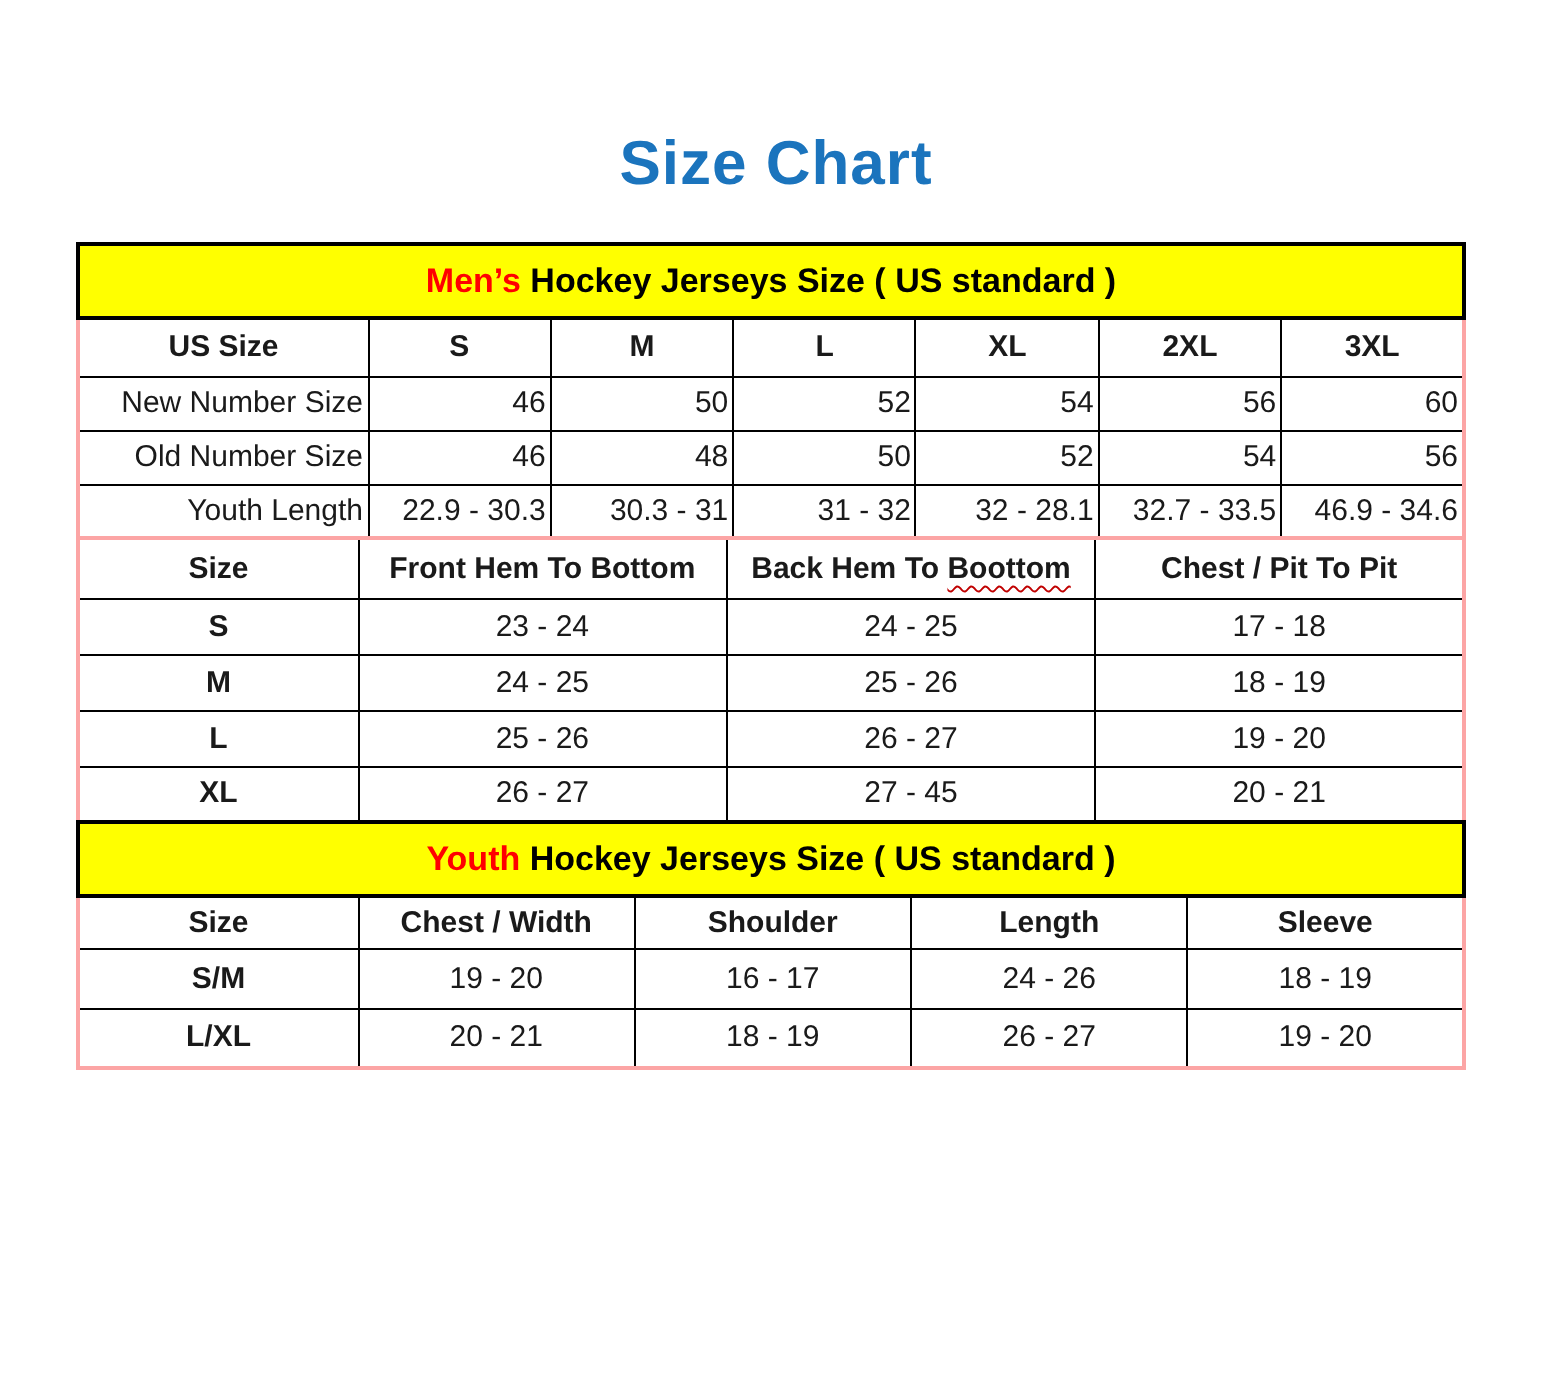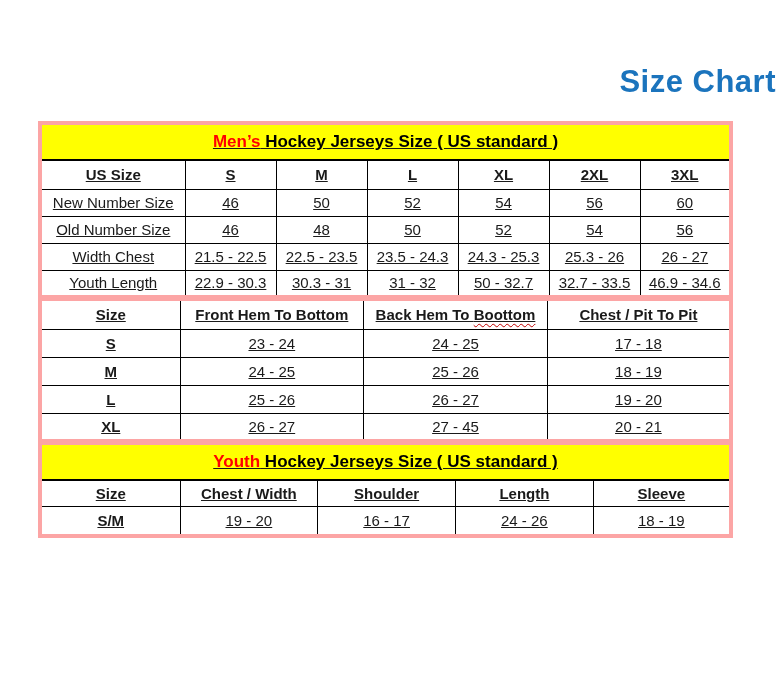--- a/index.html
+++ b/index.html
@@ -22,38 +22,37 @@
     width: 776px;
     height: 692px;
     overflow: hidden;
     background: #FFFFFF;
   }
   .page-title {
     position: absolute;
     top: 64px;
     left: 0;
     width: 776px;
-    text-align: right;
+    text-align: center;
     font-size: 31px;
     font-weight: 700;
     color: var(--title-color, #1B74BD);
     letter-spacing: 0.5px;
   }
   .tables-wrap {
     position: absolute;
     left: 38px;
     top: 121px;
     width: 695px;
   }
   table.grid {
     border-collapse: collapse;
     table-layout: fixed;
     width: 695px;
-    border: 4px solid #fca5a5;
-    text-decoration: underline;
+    border: 2px solid #fca5a5;
   }
   table.grid + table.grid { margin-top: -2px; }
   .grid th, .grid td {
     border: 1px solid #000;
     text-align: center;
     vertical-align: middle;
     padding: 0 2px;
     overflow: hidden;
     white-space: nowrap;
   }
@@ -74,21 +73,21 @@
     text-align: center;
   }
   .t-mens tr.head th   { height: 29px; }
   .t-womens tr.head th { height: 30px; }
   .t-youth tr.head th  { height: 26px; }
   .grid td {
     font-size: 15px;
     font-weight: 400;
     background: #FFFFFF;
   }
-  .t-mens td   { height: 27px; }
+  .t-mens td   { height: 27px; text-align: right; }
   .t-womens td { height: 28px; }
   .t-youth td  { height: 30px; }
   .t-mens td.row-label { font-weight: 400; }
   .t-womens td.row-label, .t-youth td.row-label { font-weight: 700; }
   .t-mens  col.col-label  { width: 145px; }
   .t-womens col.col-label { width: 140px; }
   .t-youth col.col-label  { width: 140px; }
   .misspelled {
     text-decoration: underline;
     text-decoration-style: wavy;
@@ -141,34 +140,25 @@
         <tr>
           <td class="row-label">Old Number Size</td>
           <td>46</td>
           <td>48</td>
           <td>50</td>
           <td>52</td>
           <td>54</td>
           <td>56</td>
         </tr>
         <tr>
-          <td class="row-label">Width Chest</td>
-          <td>21.5 - 22.5</td>
-          <td>22.5 - 23.5</td>
-          <td>23.5 - 24.3</td>
-          <td>24.3 - 25.3</td>
-          <td>25.3 - 26</td>
-          <td>26 - 27</td>
-        </tr>
-        <tr>
           <td class="row-label">Youth Length</td>
           <td>22.9 - 30.3</td>
           <td>30.3 - 31</td>
           <td>31 - 32</td>
-          <td>50 - 32.7</td>
+          <td>32 - 28.1</td>
           <td>32.7 - 33.5</td>
           <td>46.9 - 34.6</td>
         </tr>
       </tbody>
     </table>
 
     <table class="grid t-womens">
       <colgroup>
           <col class="col-label">
           <col>
@@ -228,17 +218,24 @@
           <th>Length</th>
           <th>Sleeve</th>
         </tr>
         <tr>
           <td class="row-label">S/M</td>
           <td>19 - 20</td>
           <td>16 - 17</td>
           <td>24 - 26</td>
           <td>18 - 19</td>
         </tr>
+        <tr>
+          <td class="row-label">L/XL</td>
+          <td>20 - 21</td>
+          <td>18 - 19</td>
+          <td>26 - 27</td>
+          <td>19 - 20</td>
+        </tr>
       </tbody>
     </table>
 
   </div>
 </div>
 
 </body></html>

